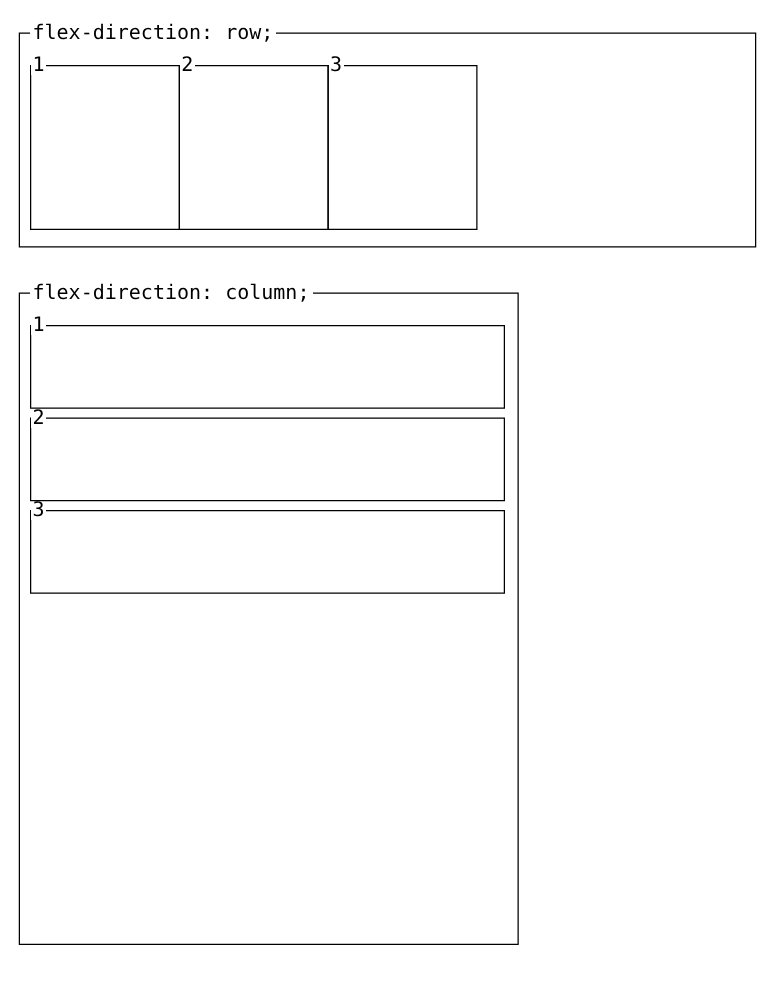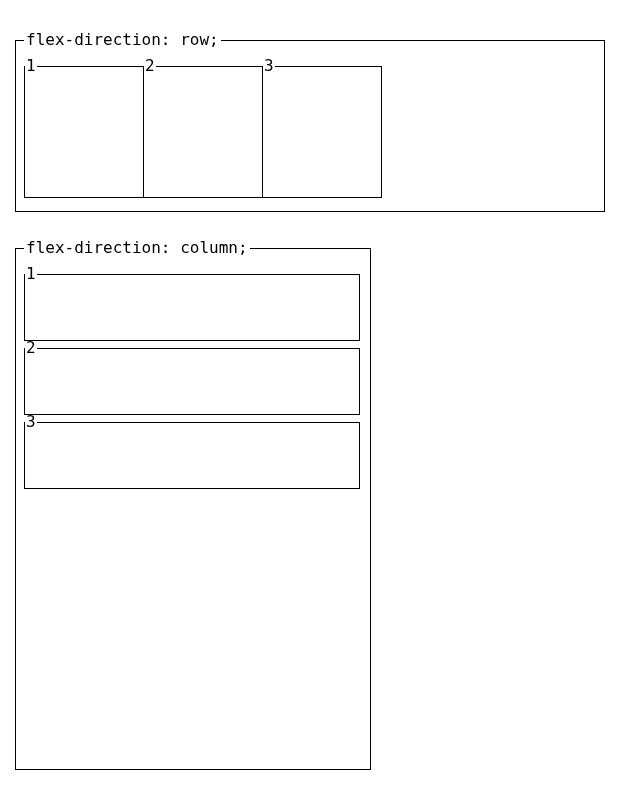--- a/index.html
+++ b/index.html
@@ -7,35 +7,35 @@
     margin: 0;
     padding: 18px 18px 18px 15px;
     width: 625px;
     font-family: "Lucida Console", "Menlo", "Monaco", monospace;
     font-size: 16px;
     color: #000;
     background: #fff;
   }
   fieldset {
     border: 1px solid #000;
-    margin: 14px 0 28px 0;
+    margin: 0 0 28px 0;
     padding: 10px 10px 0 8px;
   }
   legend {
     padding: 0 2px;
     font-family: inherit;
     font-size: 16px;
     line-height: 1;
   }
   .container-row {
     width: 590px;
     height: 180px;
   }
   .container-col {
-    width: 356px;
+    width: 400px;
     height: 530px;
     margin-bottom: 0;
   }
   .flexwrap {
     display: flex;
   }
   .flexwrap.row { flex-direction: row; }
   .flexwrap.col { flex-direction: column; width: 100%; }
   .inner {
     border: 1px solid #000;

